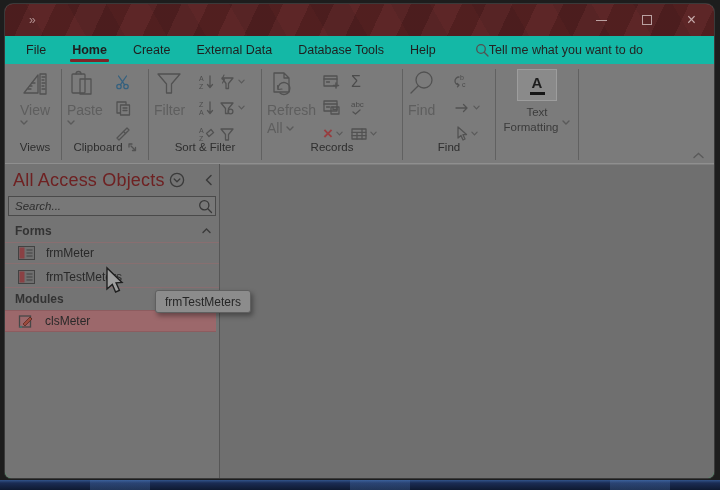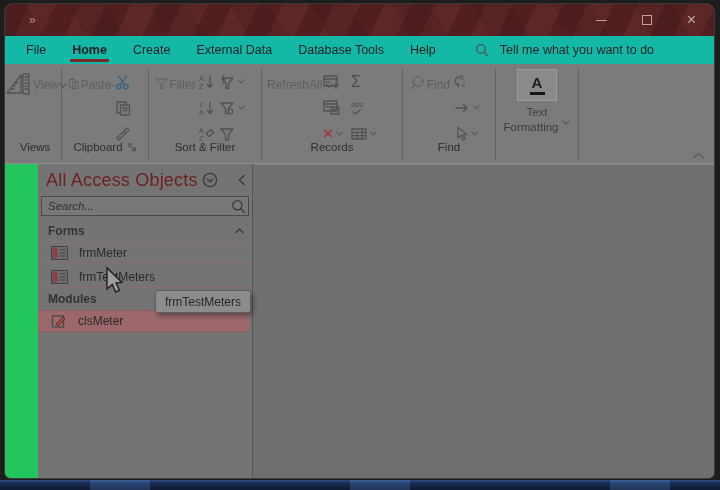--- a/index.html
+++ b/index.html
@@ -38,55 +38,55 @@
     height:28px; flex:0 0 28px; background:#14b8a6;
     display:flex; align-items:stretch; font-size:12.5px; color:#1f1f1f;
     padding-left:8px;
   }
   .tab { display:flex; align-items:center; padding:0 13px; position:relative; cursor:default; }
   .tab.active { font-weight:700; }
   .tab.active::after {
     content:""; position:absolute; left:11px; right:11px; bottom:2px;
     height:3px; background:#7c2628; border-radius:1px;
   }
-  .tellme { display:flex; align-items:center; gap:11px; margin-left:26px; color:#242424; }
+  .tellme { display:flex; align-items:center; margin-left:26px; color:#242424; }
   .tellme svg { display:block; }
   
   .ribbon {
     height:100px; flex:0 0 100px; background:#7b7b7b;
     display:flex; align-items:stretch; padding:0 0 0 4px; position:relative;
     border-bottom:1px solid #8f8f8f;
   }
   .rgroup { position:relative; display:flex; align-items:flex-start; padding:2px 5px 18px 5px; }
   .rgroup-label {
     position:absolute; bottom:10px; left:0; right:0;
     display:flex; align-items:center; justify-content:center; gap:5px;
     font-size:11.5px; color:#2e2e2e; white-space:nowrap;
   }
   .rsep { width:1px; background:#616161; margin:5px 0 3px 0; }
-  .bigbtn { display:flex; flex-direction:row; align-items:center; padding-top:3px; color:#5e5e5e; font-size:12px; line-height:1.25; }
+  .bigbtn { display:flex; flex-direction:column; padding-top:3px; color:#5e5e5e; font-size:14px; line-height:1.25; }
   .bigbtn .bicon { margin-bottom:3px; }
   .scol { display:flex; flex-direction:column; gap:5px; padding-top:5px; }
   .sbtn { height:21px; display:flex; align-items:center; gap:3px; color:#555; }
   svg.ic { display:block; stroke:#525252; fill:none; stroke-width:1.3; stroke-linecap:round; stroke-linejoin:round; }
   svg.chev { display:block; stroke:#5a5a5a; fill:none; stroke-width:1.4; stroke-linecap:round; }
   .collapse-ribbon { position:absolute; right:10px; bottom:4px; }
   .abox {
     width:40px; height:32px; background:#8a8a8a; border:1px solid #9d9d9d;
     display:flex; flex-direction:column; align-items:center; justify-content:center;
   }
   .abox .aletter { font-size:15px; font-weight:700; color:#1e1e1e; line-height:1; }
   .abox .abar { width:15px; height:3px; background:#161616; margin-top:2px; }
   .tfcol { display:flex; flex-direction:column; align-items:center; padding-top:3px; color:#3b3b3b; font-size:11.5px; line-height:1.3; width:74px; }
   .tflabel { display:flex; align-items:flex-start; gap:4px; }
   .redx { font-size:17px; font-weight:700; color:#973e40; line-height:1; }
   .sigma { font-size:16px; color:#4c4c4c; line-height:1; }
   .abc { font-size:8px; color:#4c4c4c; line-height:1; text-align:center; }
   
-  .workspace { flex:1; display:flex; position:relative; background:#22c55e; min-height:0;padding-left:33px; }
+  .workspace { flex:1; display:flex; position:relative; background:#22c55e; min-height:0; }
   .navpane { width:215px; flex:0 0 215px; background:#747474; border-right:1px solid #565656; display:flex; flex-direction:column; }
   .nav-header { height:32px; display:flex; align-items:center; padding:0 6px 0 8px; gap:4px; }
   .nav-title { font-size:18px; color:#6e2122; white-space:nowrap; letter-spacing:0.2px; }
   .nav-search {
     margin:0 3px; height:20px; border:1px solid #4a4a4a; background:#787878;
     display:flex; align-items:center; padding:0 2px 0 6px;
   }
   .nav-search input {
     flex:1; border:none; background:transparent; outline:none;
     font-family:"Liberation Sans","DejaVu Sans",sans-serif;

